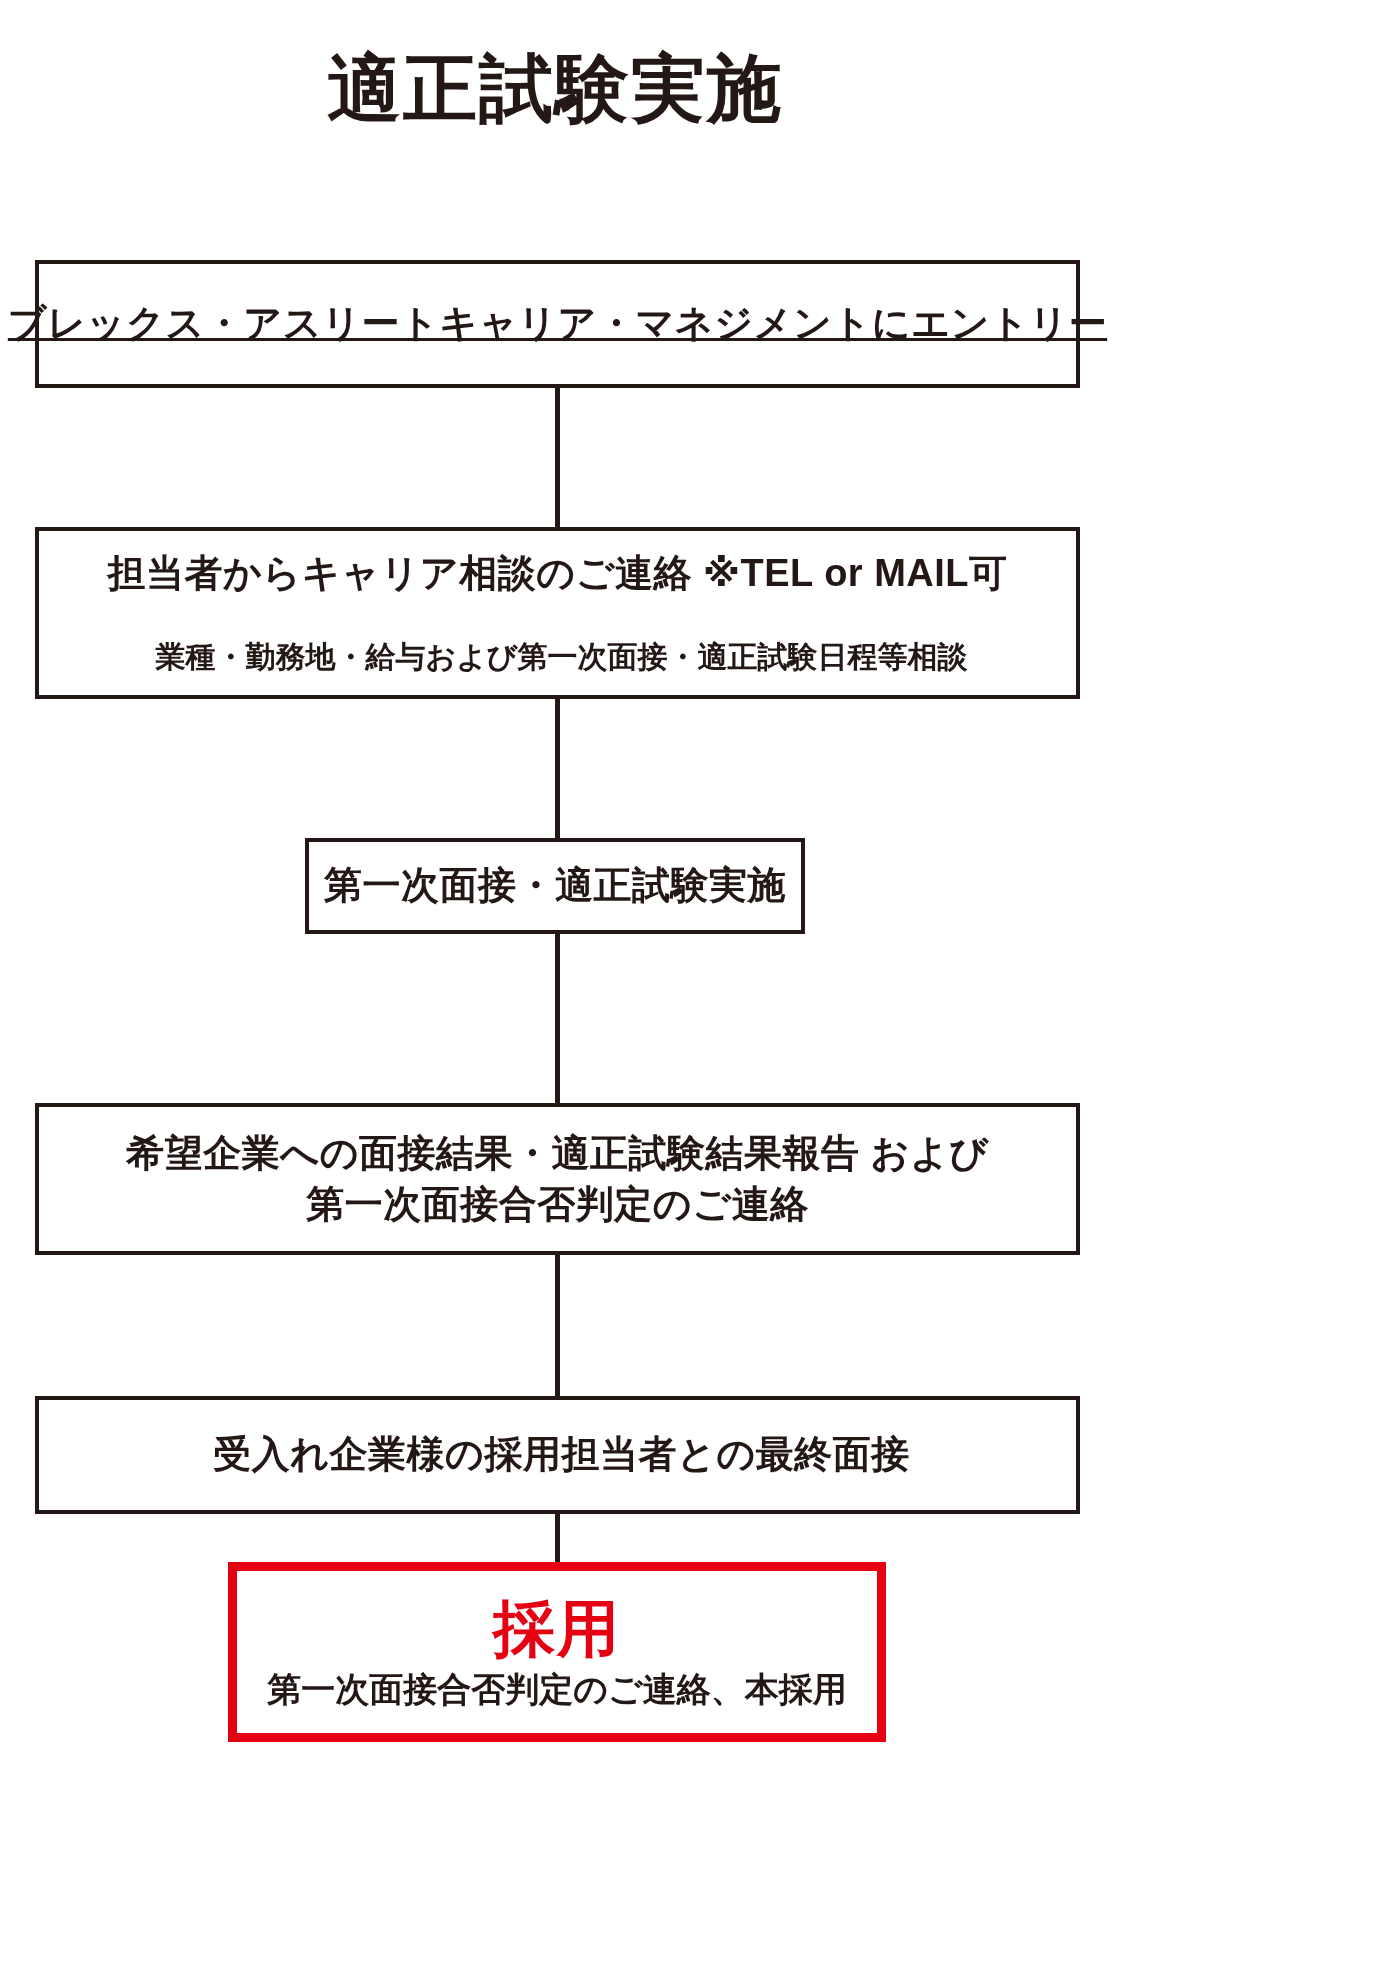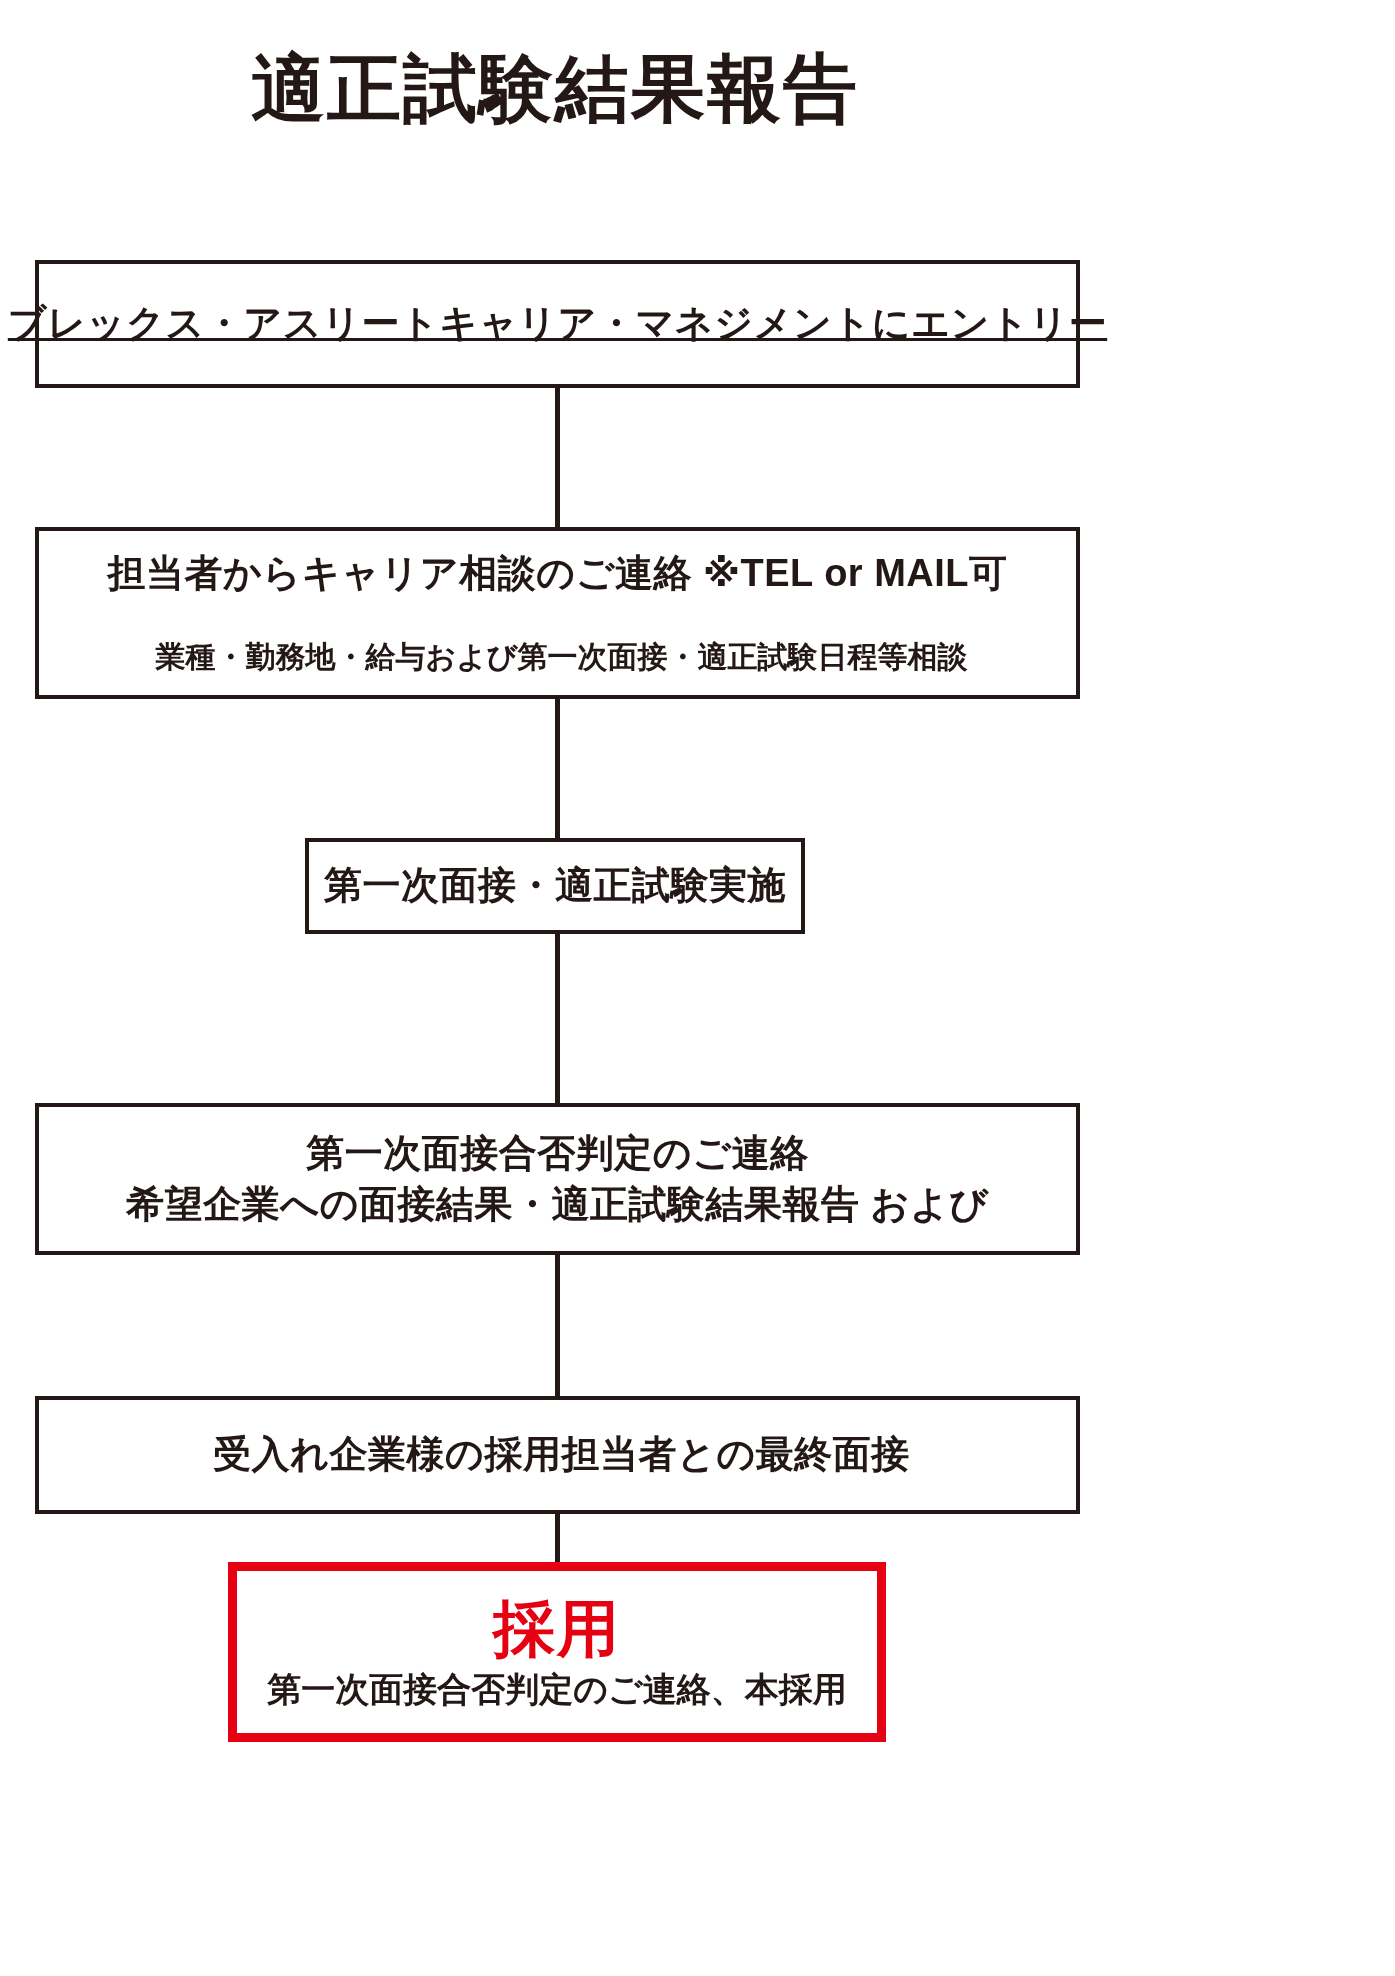--- a/index.html
+++ b/index.html
@@ -132,21 +132,21 @@
     border-left: 31px solid transparent;
     border-right: 31px solid transparent;
     border-top: 44px solid #231815;
   }
 </style>
 </head>
 <body>
 
 <div class="page">
 
-  <div class="flow-title">適正試験結果報告</div>
+  <div class="flow-title">適正試験実施</div>
 
   <div class="flow-box" id="box-entry">
     <div class="line-main">ブレックス・アスリートキャリア・マネジメントにエントリー</div>
   </div>
 
   <div class="connector" id="conn-1"></div>
 
   <div class="flow-box" id="box-contact">
     <div class="line-main">担当者からキャリア相談のご連絡 ※TEL or MAIL可</div>
     <div class="line-sub">業種・勤務地・給与および第一次面接・適正試験日程等相談</div>
@@ -154,22 +154,22 @@
 
   <div class="connector" id="conn-2"></div>
 
   <div class="flow-box" id="box-interview">
     <div class="line-main">第一次面接・適正試験実施</div>
   </div>
 
   <div class="connector" id="conn-3"></div>
 
   <div class="flow-box" id="box-report">
+    <div class="line-main2">希望企業への面接結果・適正試験結果報告 および</div>
     <div class="line-main2">第一次面接合否判定のご連絡</div>
-    <div class="line-main2">希望企業への面接結果・適正試験結果報告 および</div>
   </div>
 
   <div class="connector" id="conn-4"></div>
 
   <div class="flow-box" id="box-final">
     <div class="line-main">受入れ企業様の採用担当者との最終面接</div>
   </div>
 
   <div class="connector" id="conn-5"></div>
   <div class="arrow-head"></div>

